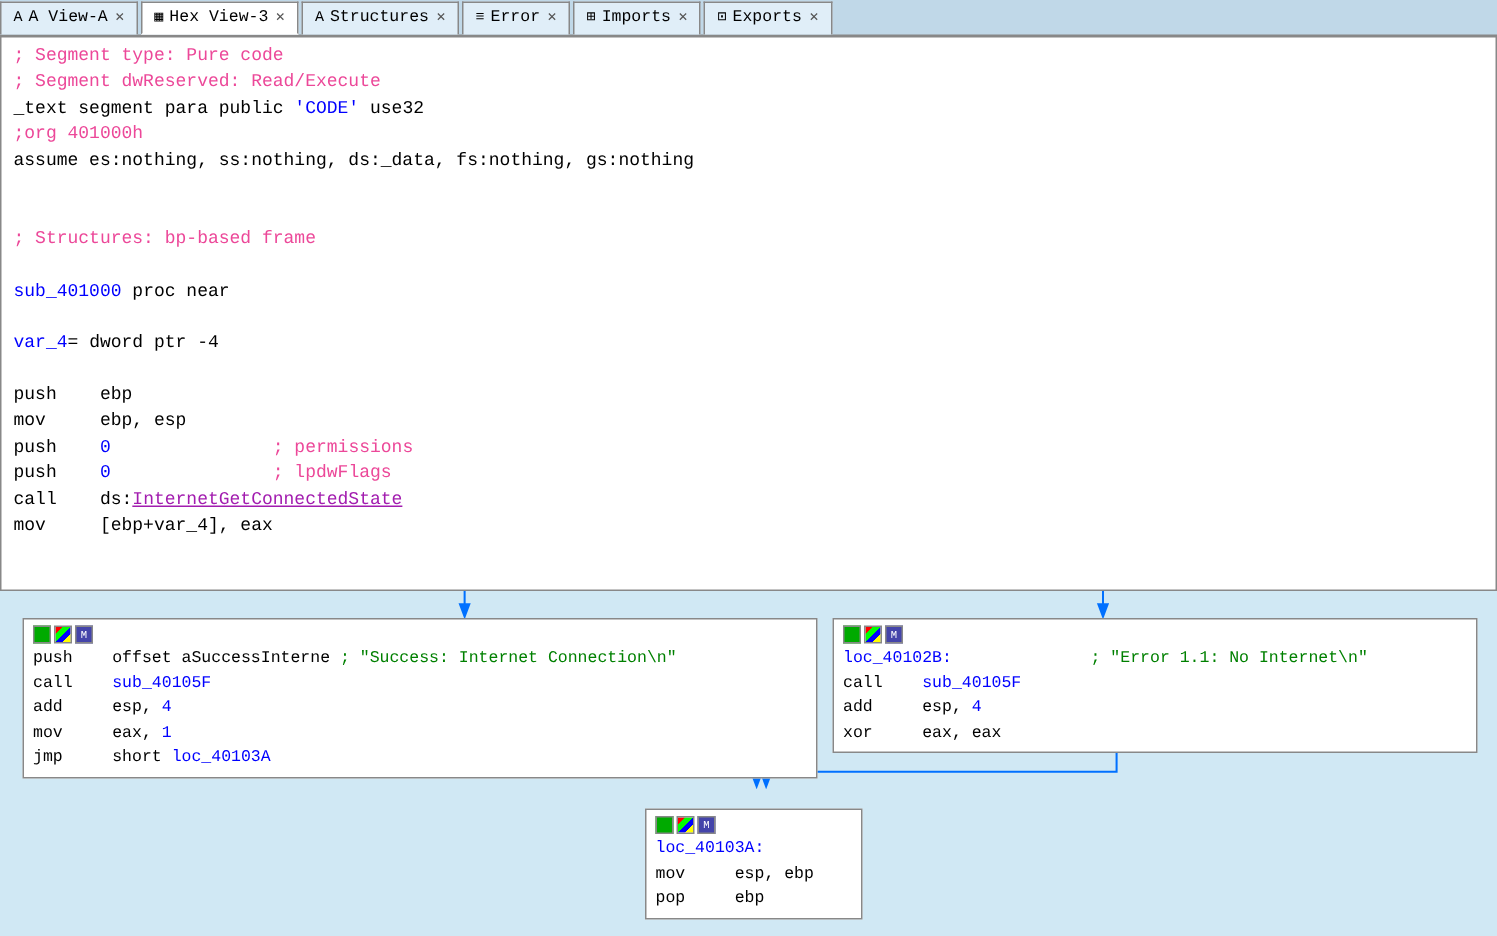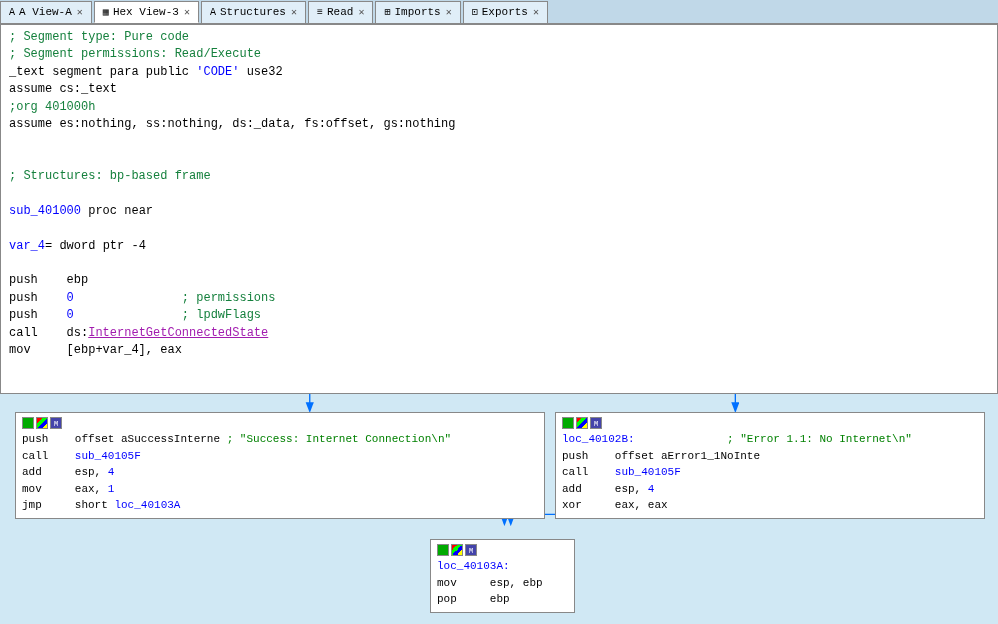--- a/index.html
+++ b/index.html
@@ -70,21 +70,21 @@
       padding: 4px 8px;
       line-height: 1.45;
       color: #000080;
       font-size: 12px;
     }
     .code-line {
       white-space: pre;
       color: #000000;
     }
     .str { color: #0000ff; text-align: center; }
-    .comment { color: #15803d; }
+    .comment { color: #ec4899; }
     .blue-link { color: #a21caf; text-decoration: underline; }
     .blue { color: #0000ff; text-align: right; }
 
     
     .graph-area {
       flex: 1;
       position: relative;
       background: #d0e8f4;
       overflow: hidden;
     }
@@ -149,54 +149,54 @@
     <span>Hex View-3</span>
     <span class="tab-close">✕</span>
   </div>
   <div class="tab">
     <span class="tab-icon">A</span>
     <span>Structures</span>
     <span class="tab-close">✕</span>
   </div>
   <div class="tab">
     <span class="tab-icon">≡</span>
-    <span>Read</span>
+    <span>Error</span>
     <span class="tab-close">✕</span>
   </div>
   <div class="tab">
     <span class="tab-icon">⊞</span>
     <span>Imports</span>
     <span class="tab-close">✕</span>
   </div>
   <div class="tab">
     <span class="tab-icon">⊡</span>
     <span>Exports</span>
     <span class="tab-close">✕</span>
   </div>
 </div>
 
 <div class="main-area">
 
   <div class="code-view">
     <div class="code-view-inner">
       <div class="code-line"><span class="comment">; Segment type: Pure code</span></div>
-      <div class="code-line"><span class="comment">; Segment permissions: Read/Execute</span></div>
+      <div class="code-line"><span class="comment">; Segment dwReserved: Read/Execute</span></div>
       <div class="code-line">_text segment para public <span class="str">'CODE'</span> use32</div>
-      <div class="code-line">assume cs:_text</div>
       <div class="code-line"><span class="comment">;org 401000h</span></div>
-      <div class="code-line">assume es:nothing, ss:nothing, ds:_data, fs:offset, gs:nothing</div>
+      <div class="code-line">assume es:nothing, ss:nothing, ds:_data, fs:nothing, gs:nothing</div>
       <div class="code-line">&nbsp;</div>
       <div class="code-line">&nbsp;</div>
       <div class="code-line"><span class="comment">; Structures: bp-based frame</span></div>
       <div class="code-line">&nbsp;</div>
       <div class="code-line"><span class="blue">sub_401000</span> proc near</div>
       <div class="code-line">&nbsp;</div>
       <div class="code-line"><span class="blue">var_4</span>= dword ptr -4</div>
       <div class="code-line">&nbsp;</div>
       <div class="code-line">push    ebp</div>
+      <div class="code-line">mov     ebp, esp</div>
       <div class="code-line">push    <span class="blue">0</span>               <span class="comment">; permissions</span></div>
       <div class="code-line">push    <span class="blue">0</span>               <span class="comment">; lpdwFlags</span></div>
       <div class="code-line">call    ds:<span class="blue-link">InternetGetConnectedState</span></div>
       <div class="code-line">mov     [ebp+var_4], eax</div>
 
     </div>
   </div>
 
   <div class="graph-area">
 
@@ -230,21 +230,20 @@
       <div class="flow-code-line">jmp     short <span class="blue">loc_40103A</span></div>
     </div>
 
     <div class="flow-block" style="left:555px; top:18px; width:430px;">
       <div class="flow-block-header">
         <span class="block-icon green"></span>
         <span class="block-icon color"></span>
         <span class="block-icon monitor">M</span>
       </div>
       <div class="flow-code-line"><span class="blue">loc_40102B:</span>              <span class="comment">; "Error 1.1: No Internet\n"</span></div>
-      <div class="flow-code-line">push    offset aError1_1NoInte</div>
       <div class="flow-code-line">call    <span class="blue">sub_40105F</span></div>
       <div class="flow-code-line">add     esp, <span class="blue">4</span></div>
       <div class="flow-code-line">xor     eax, eax</div>
     </div>
 
     <div class="flow-block" style="left:430px; top:145px; width:145px;">
       <div class="flow-block-header">
         <span class="block-icon green"></span>
         <span class="block-icon color"></span>
         <span class="block-icon monitor">M</span>

